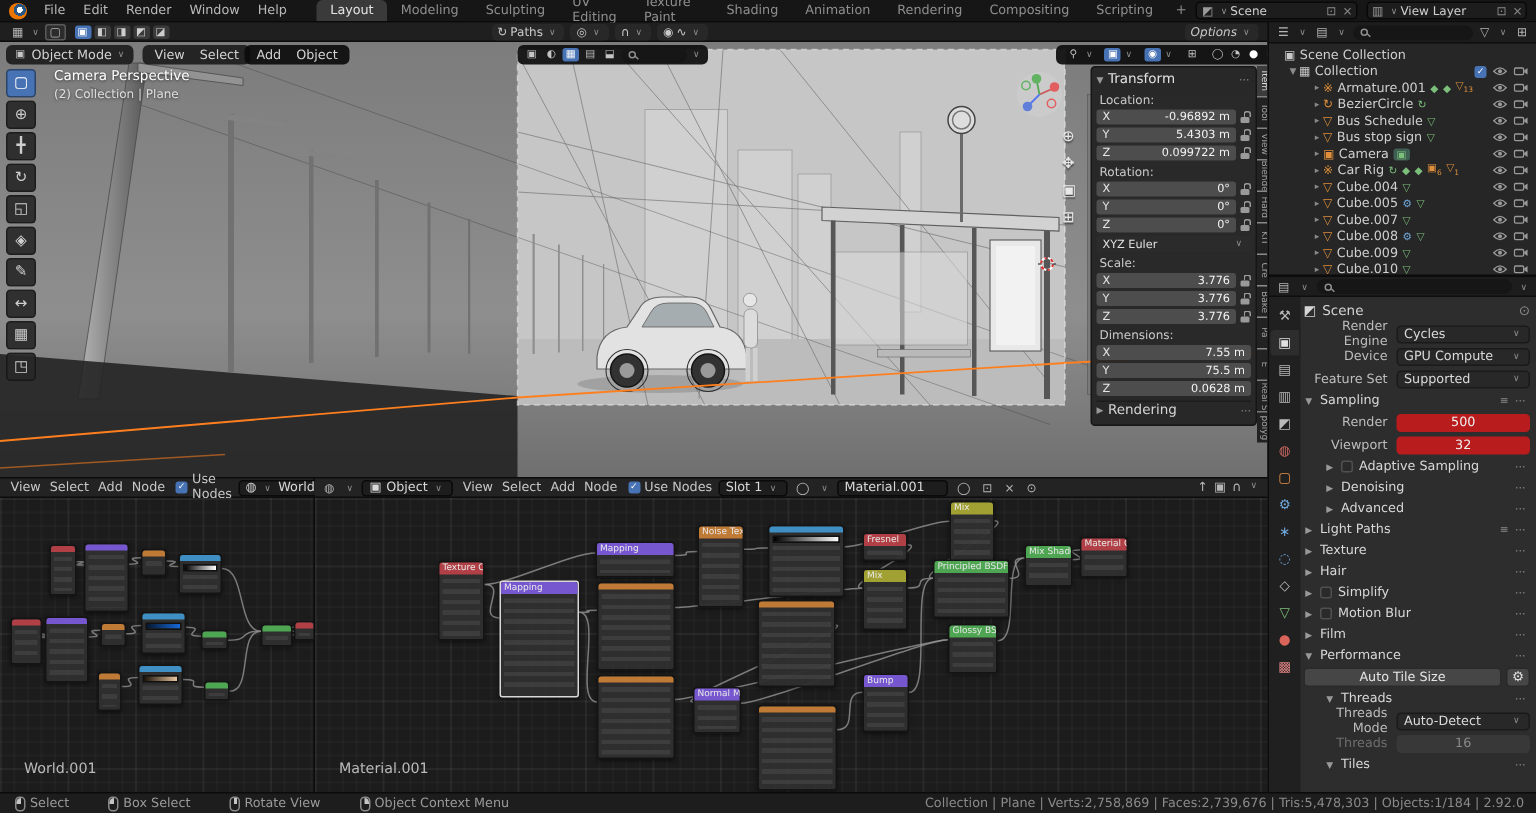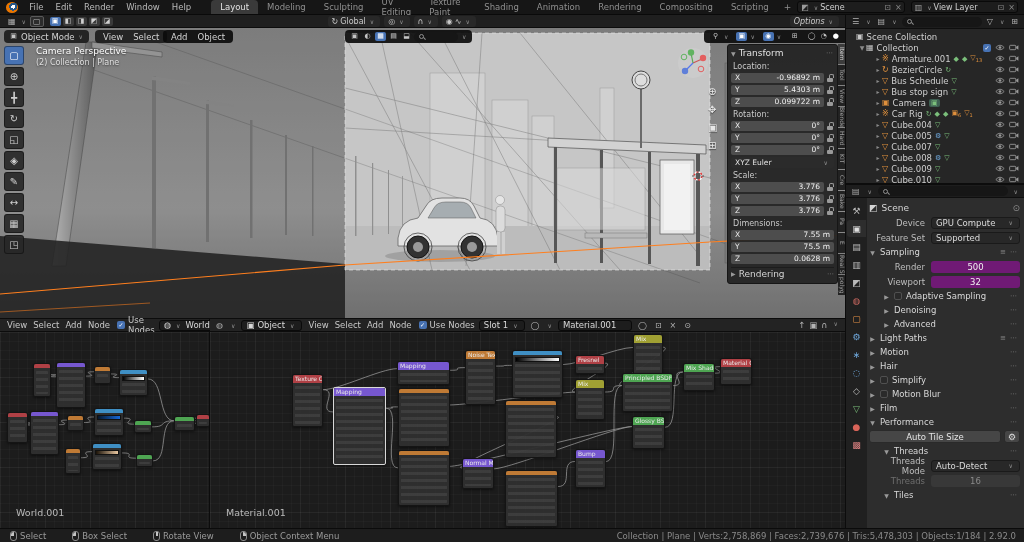--- a/index.html
+++ b/index.html
@@ -56,21 +56,21 @@
   .pr-tabs{position:absolute;left:0;top:13px;width:21px;bottom:0;background:#202020;display:flex;flex-direction:column;align-items:center;padding-top:4px;gap:1px;}
   .pr-tab{width:19px;height:17px;display:flex;align-items:center;justify-content:center;font-size:9px;border-radius:3px 0 0 3px;}
   .pr-tab.active{background:#2d2d2d;}
   .pr-body{position:absolute;left:21px;top:13px;right:0;bottom:0;padding:3px 4px 0 2px;}
   .crumb{display:flex;align-items:center;gap:4px;height:14px;color:#d5d5d5;}
   .crumb .pin{margin-left:auto;color:#8a8a8a;}
   .prow{display:flex;align-items:center;height:15px;}
   .prow .lab{width:62px;text-align:right;padding-right:6px;color:#bdbdbd;font-size:8.5px;}
   .prow .val{flex:1;display:flex;align-items:center;background:#282828;border:1px solid #1a1a1a;border-radius:3px;height:12px;padding:0 4px;color:#dadada;font-size:8.5px;}
   .prow .val .chev{margin-left:auto;}
-  .prow .num{flex:1;background:#701a75;border-radius:3px;height:12px;text-align:center;color:#f0f0f0;font-size:8.5px;line-height:12px;}
+  .prow .num{flex:1;background:#b91c1c;border-radius:3px;height:12px;text-align:center;color:#f0f0f0;font-size:8.5px;line-height:12px;}
   .prow .num.dis{background:#383838;color:#8a8a8a;}
   .prow.dis .lab{color:#6e6e6e;}
   .sect{display:flex;align-items:center;height:14px;color:#d8d8d8;font-size:8.5px;gap:4px;}
   .sect .tri{color:#999;font-size:6px;width:7px;text-align:center;}
   .sect .rt{margin-left:auto;color:#8a8a8a;font-size:7px;letter-spacing:1px;padding-right:2px;}
   .cb{width:8px;height:8px;border-radius:2px;background:#4772b3;color:#fff;font-size:6px;line-height:8px;text-align:center;flex:0 0 auto;}
   .cb.off{background:#2a2a2a;border:1px solid #505050;}
   .btn{background:#464646;border:1px solid #2a2a2a;border-radius:3px;height:13px;line-height:12px;text-align:center;color:#e5e5e5;font-size:8.5px;}
   .gearbox{width:16px;background:#464646;border:1px solid #2a2a2a;border-radius:3px;height:13px;text-align:center;line-height:12px;color:#ddd;}
   .indent{padding-left:14px;}
@@ -199,21 +199,21 @@
     <div class="ts-group" id="select-modes">
         <span class="mode-ic on">▣</span>
         <span class="mode-ic">◧</span>
         <span class="mode-ic">◨</span>
         <span class="mode-ic">◩</span>
         <span class="mode-ic">◪</span>
       </div>
     <div class="ts-center">
       <span class="pillbtn">
           <span>↻</span>
-          <span>Global</span>
+          <span>Paths</span>
           <span class="chev">∨</span>
         </span>
       <span class="pillbtn">
           <span>◎</span>
           <span class="chev">∨</span>
         </span>
       <span class="pillbtn">
           <span>∩</span>
           <span class="chev">∨</span>
         </span>
@@ -852,20 +852,27 @@
         <div class="pr-tab" style="color: rgb(217, 100, 89);">●</div>
         <div class="pr-tab" style="color: rgb(217, 128, 128);">▩</div>
       </div>
     <div class="pr-body" id="pr-body">
         <div class="crumb">
           <span>◩</span>
           <span>Scene</span>
           <span class="pin">⊙</span>
         </div>
         <div class="prow">
+          <span class="lab">Render Engine</span>
+          <span class="val">
+            <span>Cycles</span>
+            <span class="chev">∨</span>
+          </span>
+        </div>
+        <div class="prow">
           <span class="lab">Device</span>
           <span class="val">
             <span>GPU Compute</span>
             <span class="chev">∨</span>
           </span>
         </div>
         <div class="prow">
           <span class="lab">Feature Set</span>
           <span class="val">
             <span>Supported</span>
@@ -901,21 +908,21 @@
           <span>Advanced</span>
           <span class="rt">⋯</span>
         </div>
         <div class="sect">
           <span class="tri">▶</span>
           <span>Light Paths</span>
           <span class="rt">≡ ⋯</span>
         </div>
         <div class="sect">
           <span class="tri">▶</span>
-          <span>Motion</span>
+          <span>Texture</span>
           <span class="rt">⋯</span>
         </div>
         <div class="sect">
           <span class="tri">▶</span>
           <span>Hair</span>
           <span class="rt">⋯</span>
         </div>
         <div class="sect">
           <span class="tri">▶</span>
           <span class="cb off"></span>

